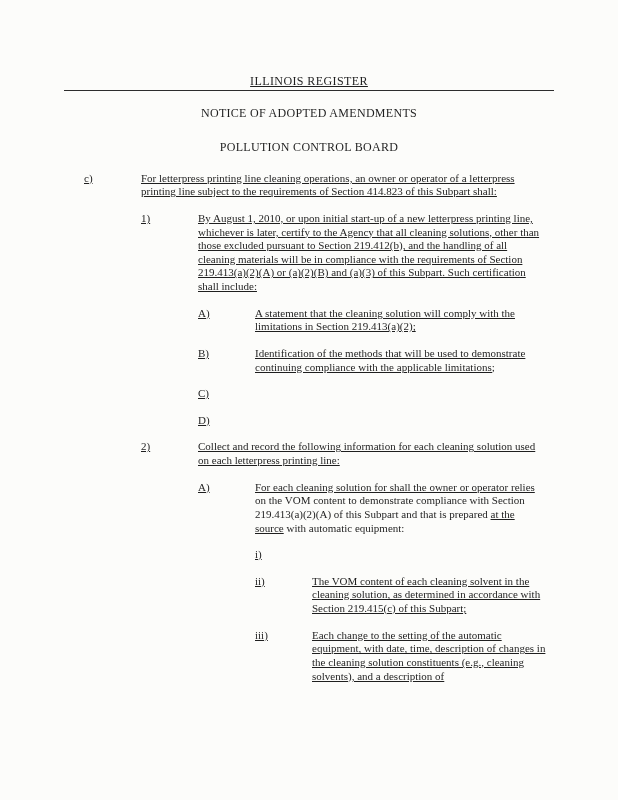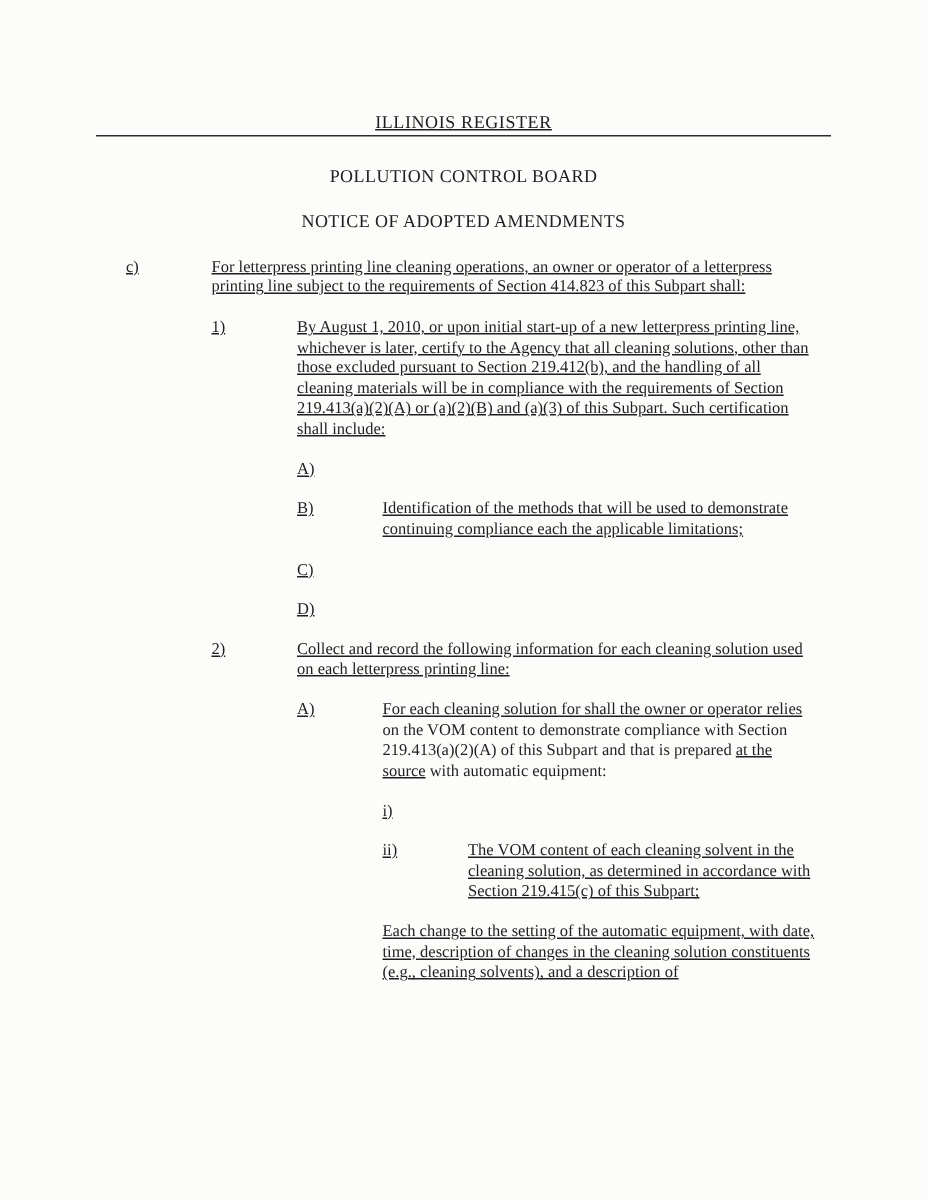--- a/index.html
+++ b/index.html
@@ -55,39 +55,40 @@
 </style>
 </head>
 <body>
 
 <div class="page">
 
   <div class="register-header">
     <span class="u">ILLINOIS REGISTER</span>
   </div>
 
+  <div class="center-title notice-title">NOTICE OF ADOPTED AMENDMENTS</div>
+
   <div class="center-title board-title">POLLUTION CONTROL BOARD</div>
-
-  <div class="center-title notice-title">NOTICE OF ADOPTED AMENDMENTS</div>
 
   <div class="body-content">
       <div class="item level-1">
         <span class="label"><span class="u">c)</span></span>
         <div class="text"><span class="u">For letterpress printing line cleaning operations, an owner or operator of a letterpress printing line subject to the requirements of Section 414.823 of this Subpart shall:</span></div>
       </div>
       <div class="item level-2">
         <span class="label"><span class="u">1)</span></span>
         <div class="text"><span class="u">By August 1, 2010, or upon initial start-up of a new letterpress printing line, whichever is later, certify to the Agency that all cleaning solutions, other than those excluded pursuant to Section 219.412(b), and the handling of all cleaning materials will be in compliance with the requirements of Section 219.413(a)(2)(A) or (a)(2)(B) and (a)(3) of this Subpart.  Such certification shall include:</span></div>
       </div>
       <div class="item level-3">
         <span class="label"><span class="u">A)</span></span>
+        <div class="text"><span class="u">A statement that the cleaning solution will comply with the limitations in Section 219.413(a)(2);</span></div>
       </div>
       <div class="item level-3">
         <span class="label"><span class="u">B)</span></span>
-        <div class="text"><span class="u">Identification of the methods that will be used to demonstrate continuing compliance each the applicable limitations;</span></div>
+        <div class="text"><span class="u">Identification of the methods that will be used to demonstrate continuing compliance with the applicable limitations;</span></div>
       </div>
       <div class="item level-3">
         <span class="label"><span class="u">C)</span></span>
       </div>
       <div class="item level-3">
         <span class="label"><span class="u">D)</span></span>
       </div>
       <div class="item level-2">
         <span class="label"><span class="u">2)</span></span>
         <div class="text"><span class="u">Collect and record the following information for each cleaning solution used on each letterpress printing line:</span></div>
@@ -97,17 +98,18 @@
         <div class="text"><span class="u">For each cleaning solution for shall the owner or operator relies</span><span> on the VOM content to demonstrate compliance with Section 219.413(a)(2)(A) of this Subpart and that is prepared </span><span class="u">at the source</span><span> with automatic equipment:</span></div>
       </div>
       <div class="item level-4">
         <span class="label"><span class="u">i)</span></span>
       </div>
       <div class="item level-4">
         <span class="label"><span class="u">ii)</span></span>
         <div class="text"><span class="u">The VOM content of each cleaning solvent in the cleaning solution, as determined in accordance with Section 219.415(c) of this Subpart;</span></div>
       </div>
       <div class="item level-4">
+        <span class="label"><span class="u">iii)</span></span>
         <div class="text"><span class="u">Each change to the setting of the automatic equipment, with date, time, description of changes in the cleaning solution constituents (e.g., cleaning solvents), and a description of</span></div>
       </div>
     </div>
 
 </div>
 
 </body></html>

